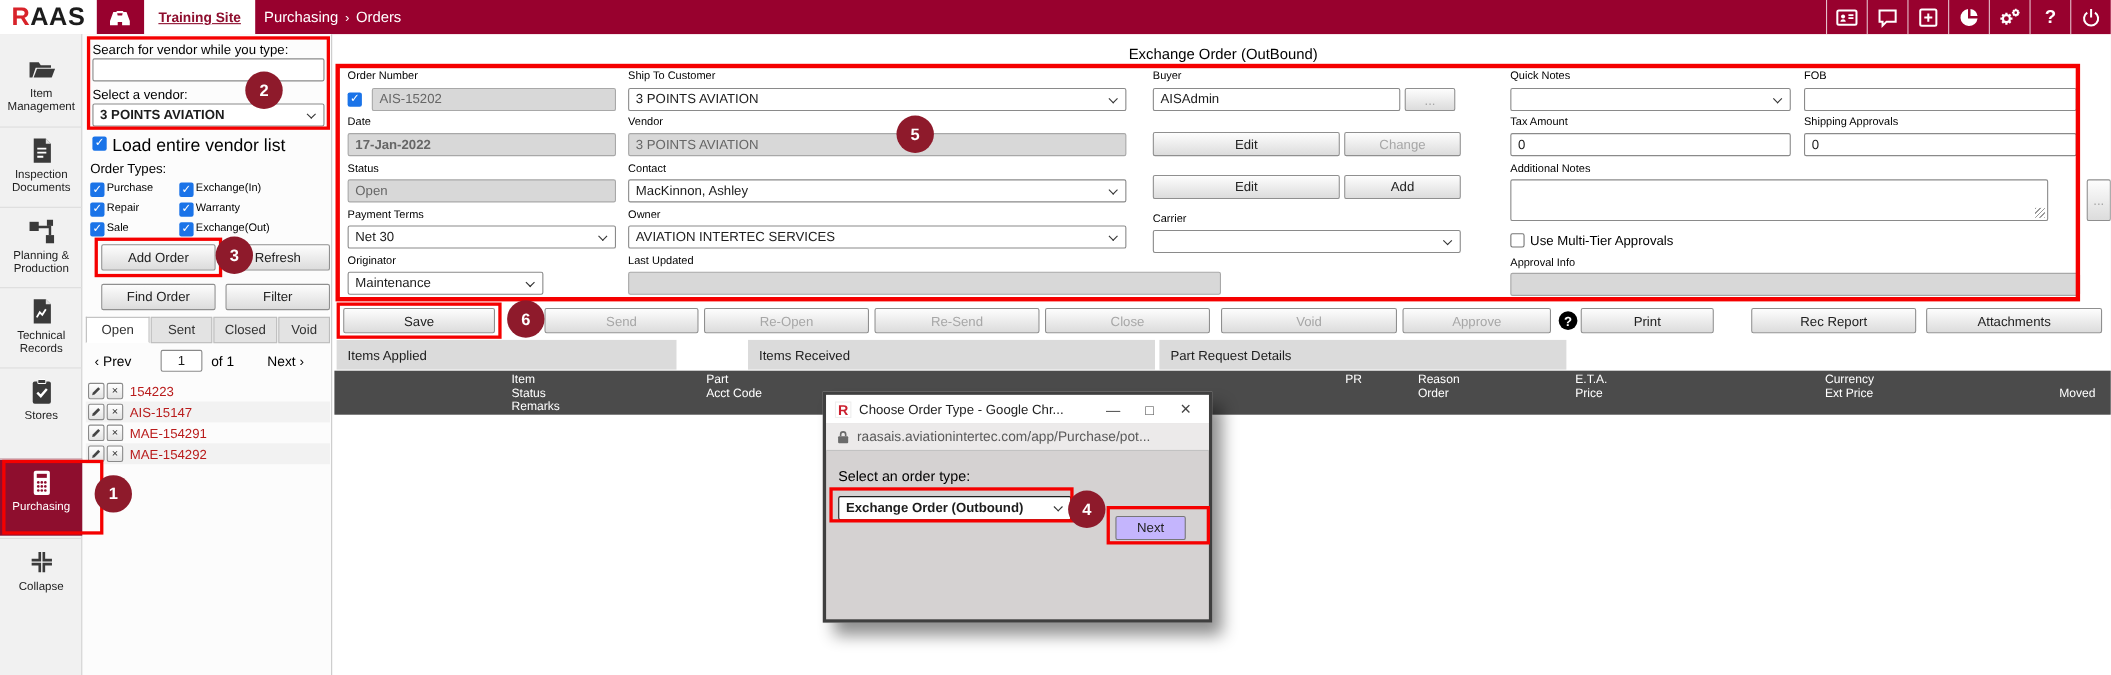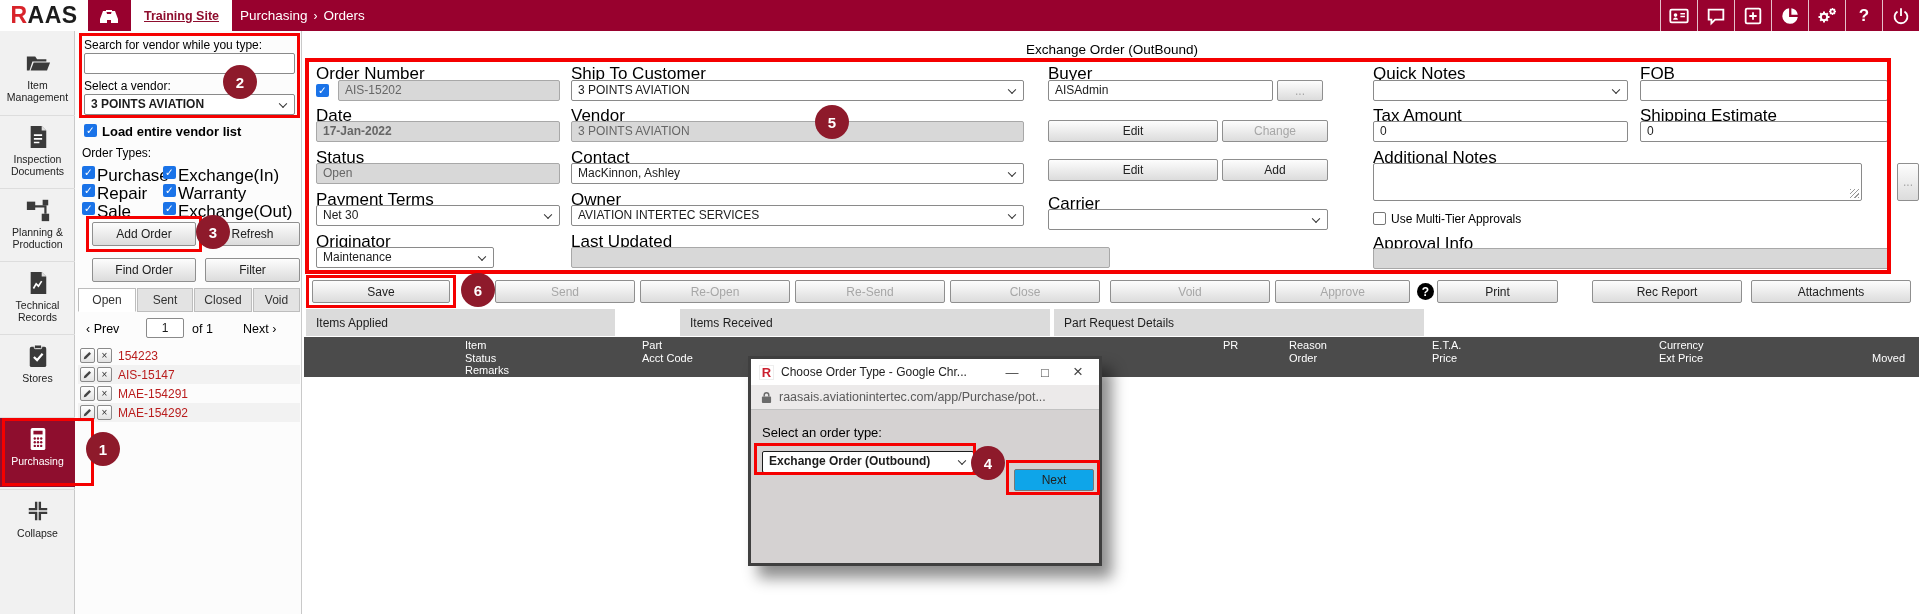--- a/index.html
+++ b/index.html
@@ -1,20 +1,20 @@
 <!DOCTYPE html>
 <html><head>
 <meta charset="utf-8">
 <style>
   * { margin:0; padding:0; box-sizing:border-box; }
   html,body { background:#e9e9e9; }
   body { font-family:"Liberation Sans", sans-serif; }
   .screen { position:relative; width:1919px; height:614px; background:#fff; overflow:hidden; }
   .abs { position:absolute; }
-  .lbl { position:absolute; font-size:17px; color:#000; white-space:nowrap; }
+  .lbl { position:absolute; font-size:10px; color:#000; white-space:nowrap; }
   .fld { position:absolute; height:21px; background:#fff; border:1px solid #8a8a8a; border-radius:2px;
          font-size:12px; color:#1c1c1c; line-height:19px; padding:0 6px; white-space:nowrap; overflow:hidden; }
   .fld.dis { background:#d8d8d8; border-color:#a8a8a8; color:#666; }
   .sel .chv { position:absolute; right:8px; top:50%; width:6px; height:6px;
               border-right:1.7px solid #333; border-bottom:1.7px solid #333;
               transform:translateY(-70%) rotate(45deg); }
   .btn { position:absolute; display:flex; align-items:center; justify-content:center;
          background:linear-gradient(#fdfdfd,#dcdcdc); border:1px solid #8f8f8f; border-radius:2px;
          font-size:12px; color:#222; cursor:pointer; white-space:nowrap; }
   .btn.dis { color:#a7a7a7; }
@@ -209,21 +209,21 @@
       <span><span>Collapse</span></span>
     </div>
   </div>
 
   <div class="vpanel"></div>
   <span class="lbl" style="left:84px;top:38px;font-size:12px;">Search for vendor while you type:</span>
   <div class="fld" style="left:84px;top:53px;width:211px;"></div>
   <span class="lbl" style="left:84px;top:79px;font-size:12px;">Select a vendor:</span>
   <div class="fld sel" style="left:84px;top:94px;width:211px;font-weight:bold;"><span>3 POINTS AVIATION</span><span class="chv"></span></div>
   <span class="cb on" style="left:84px;top:124px;">✓</span>
-  <span class="lbl" style="left:102px;top:124px;font-size:13px;font-weight:bold;">Load entire vendor list</span>
+  <span class="lbl" style="left:102px;top:124px;font-size:16px;">Load entire vendor list</span>
   <span class="lbl" style="left:82px;top:146px;font-size:12px;">Order Types:</span>
 
   <span class="cb on" style="left:82px;top:166px;">✓</span>
   <span class="lbl" style="left:97px;top:166px;">Purchase</span>
   <span class="cb on" style="left:82px;top:184px;">✓</span>
   <span class="lbl" style="left:97px;top:184px;">Repair</span>
   <span class="cb on" style="left:82px;top:202px;">✓</span>
   <span class="lbl" style="left:97px;top:202px;">Sale</span>
   <span class="cb on" style="left:163px;top:166px;">✓</span>
   <span class="lbl" style="left:178px;top:166px;">Exchange(In)</span>
@@ -318,21 +318,21 @@
   <div class="btn" style="left:1222px;top:159px;width:106px;height:22px;">Add</div>
   <span class="lbl" style="left:1048px;top:194px;">Carrier</span>
   <div class="fld sel" style="left:1048px;top:209px;width:280px;"><span></span><span class="chv"></span></div>
 
   <span class="lbl" style="left:1373px;top:64px;">Quick Notes</span>
   <div class="fld sel" style="left:1373px;top:80px;width:255px;"><span></span><span class="chv"></span></div>
   <span class="lbl" style="left:1640px;top:64px;">FOB</span>
   <div class="fld" style="left:1640px;top:80px;width:248px;"></div>
   <span class="lbl" style="left:1373px;top:106px;">Tax Amount</span>
   <div class="fld" style="left:1373px;top:121px;width:255px;">0</div>
-  <span class="lbl" style="left:1640px;top:106px;">Shipping Estimate</span>
+  <span class="lbl" style="left:1640px;top:106px;">Shipping Approvals</span>
   <div class="fld" style="left:1640px;top:121px;width:248px;">0</div>
   <span class="lbl" style="left:1373px;top:148px;">Additional Notes</span>
   <div class="fld" style="left:1373px;top:163px;width:489px;height:38px;">
       <span class="notes-grip"></span>
     </div>
   <div class="btn dis" style="left:1897px;top:163px;width:22px;height:38px;">...</div>
   <span class="cb off" style="left:1373px;top:212px;"></span>
   <span class="lbl" style="left:1391px;top:212px;font-size:12px;">Use Multi-Tier Approvals</span>
   <span class="lbl" style="left:1373px;top:234px;">Approval Info</span>
   <div class="fld dis" style="left:1373px;top:248px;width:518px;"></div>
@@ -395,21 +395,21 @@
       <svg width="11" height="13" viewBox="0 0 12 14">
           <rect x="1" y="6" width="10" height="7" rx="1" fill="#6b6b6b"></rect>
           <path d="M3.5 6V4.2a2.5 2.5 0 0 1 5 0V6" fill="none" stroke="#6b6b6b" stroke-width="1.6"></path>
         </svg>
       <span>raasais.aviationintertec.com/app/Purchase/pot...</span>
     </div>
     <span class="lbl" style="left:11px;top:66px;font-size:13px;">Select an order type:</span>
     <div class="fld sel" style="left:11px;top:92px;width:212px;height:22px;border:1.5px solid #1c1c1c;font-weight:bold;background:#fff;">
       <span>Exchange Order (Outbound)</span><span class="chv"></span>
     </div>
-    <div class="btn" style="left:263px;top:110px;width:80px;height:22px;background:#0ea5e9;border:1px solid #777;">Next</div>
+    <div class="btn" style="left:263px;top:110px;width:64px;height:22px;background:#c4b5fd;border:1px solid #777;">Next</div>
   </div>
 
   <div class="annbox" style="left:2px;top:418px;width:92px;height:68px;"></div>
   <div class="anncirc" style="left:86px;top:432px;">1</div>
 
   <div class="annbox" style="left:79px;top:33px;width:221px;height:85px;"></div>
   <div class="anncirc" style="left:223px;top:65px;">2</div>
 
   <div class="annbox" style="left:86px;top:216px;width:116px;height:36px;"></div>
   <div class="anncirc" style="left:196px;top:215px;">3</div>

